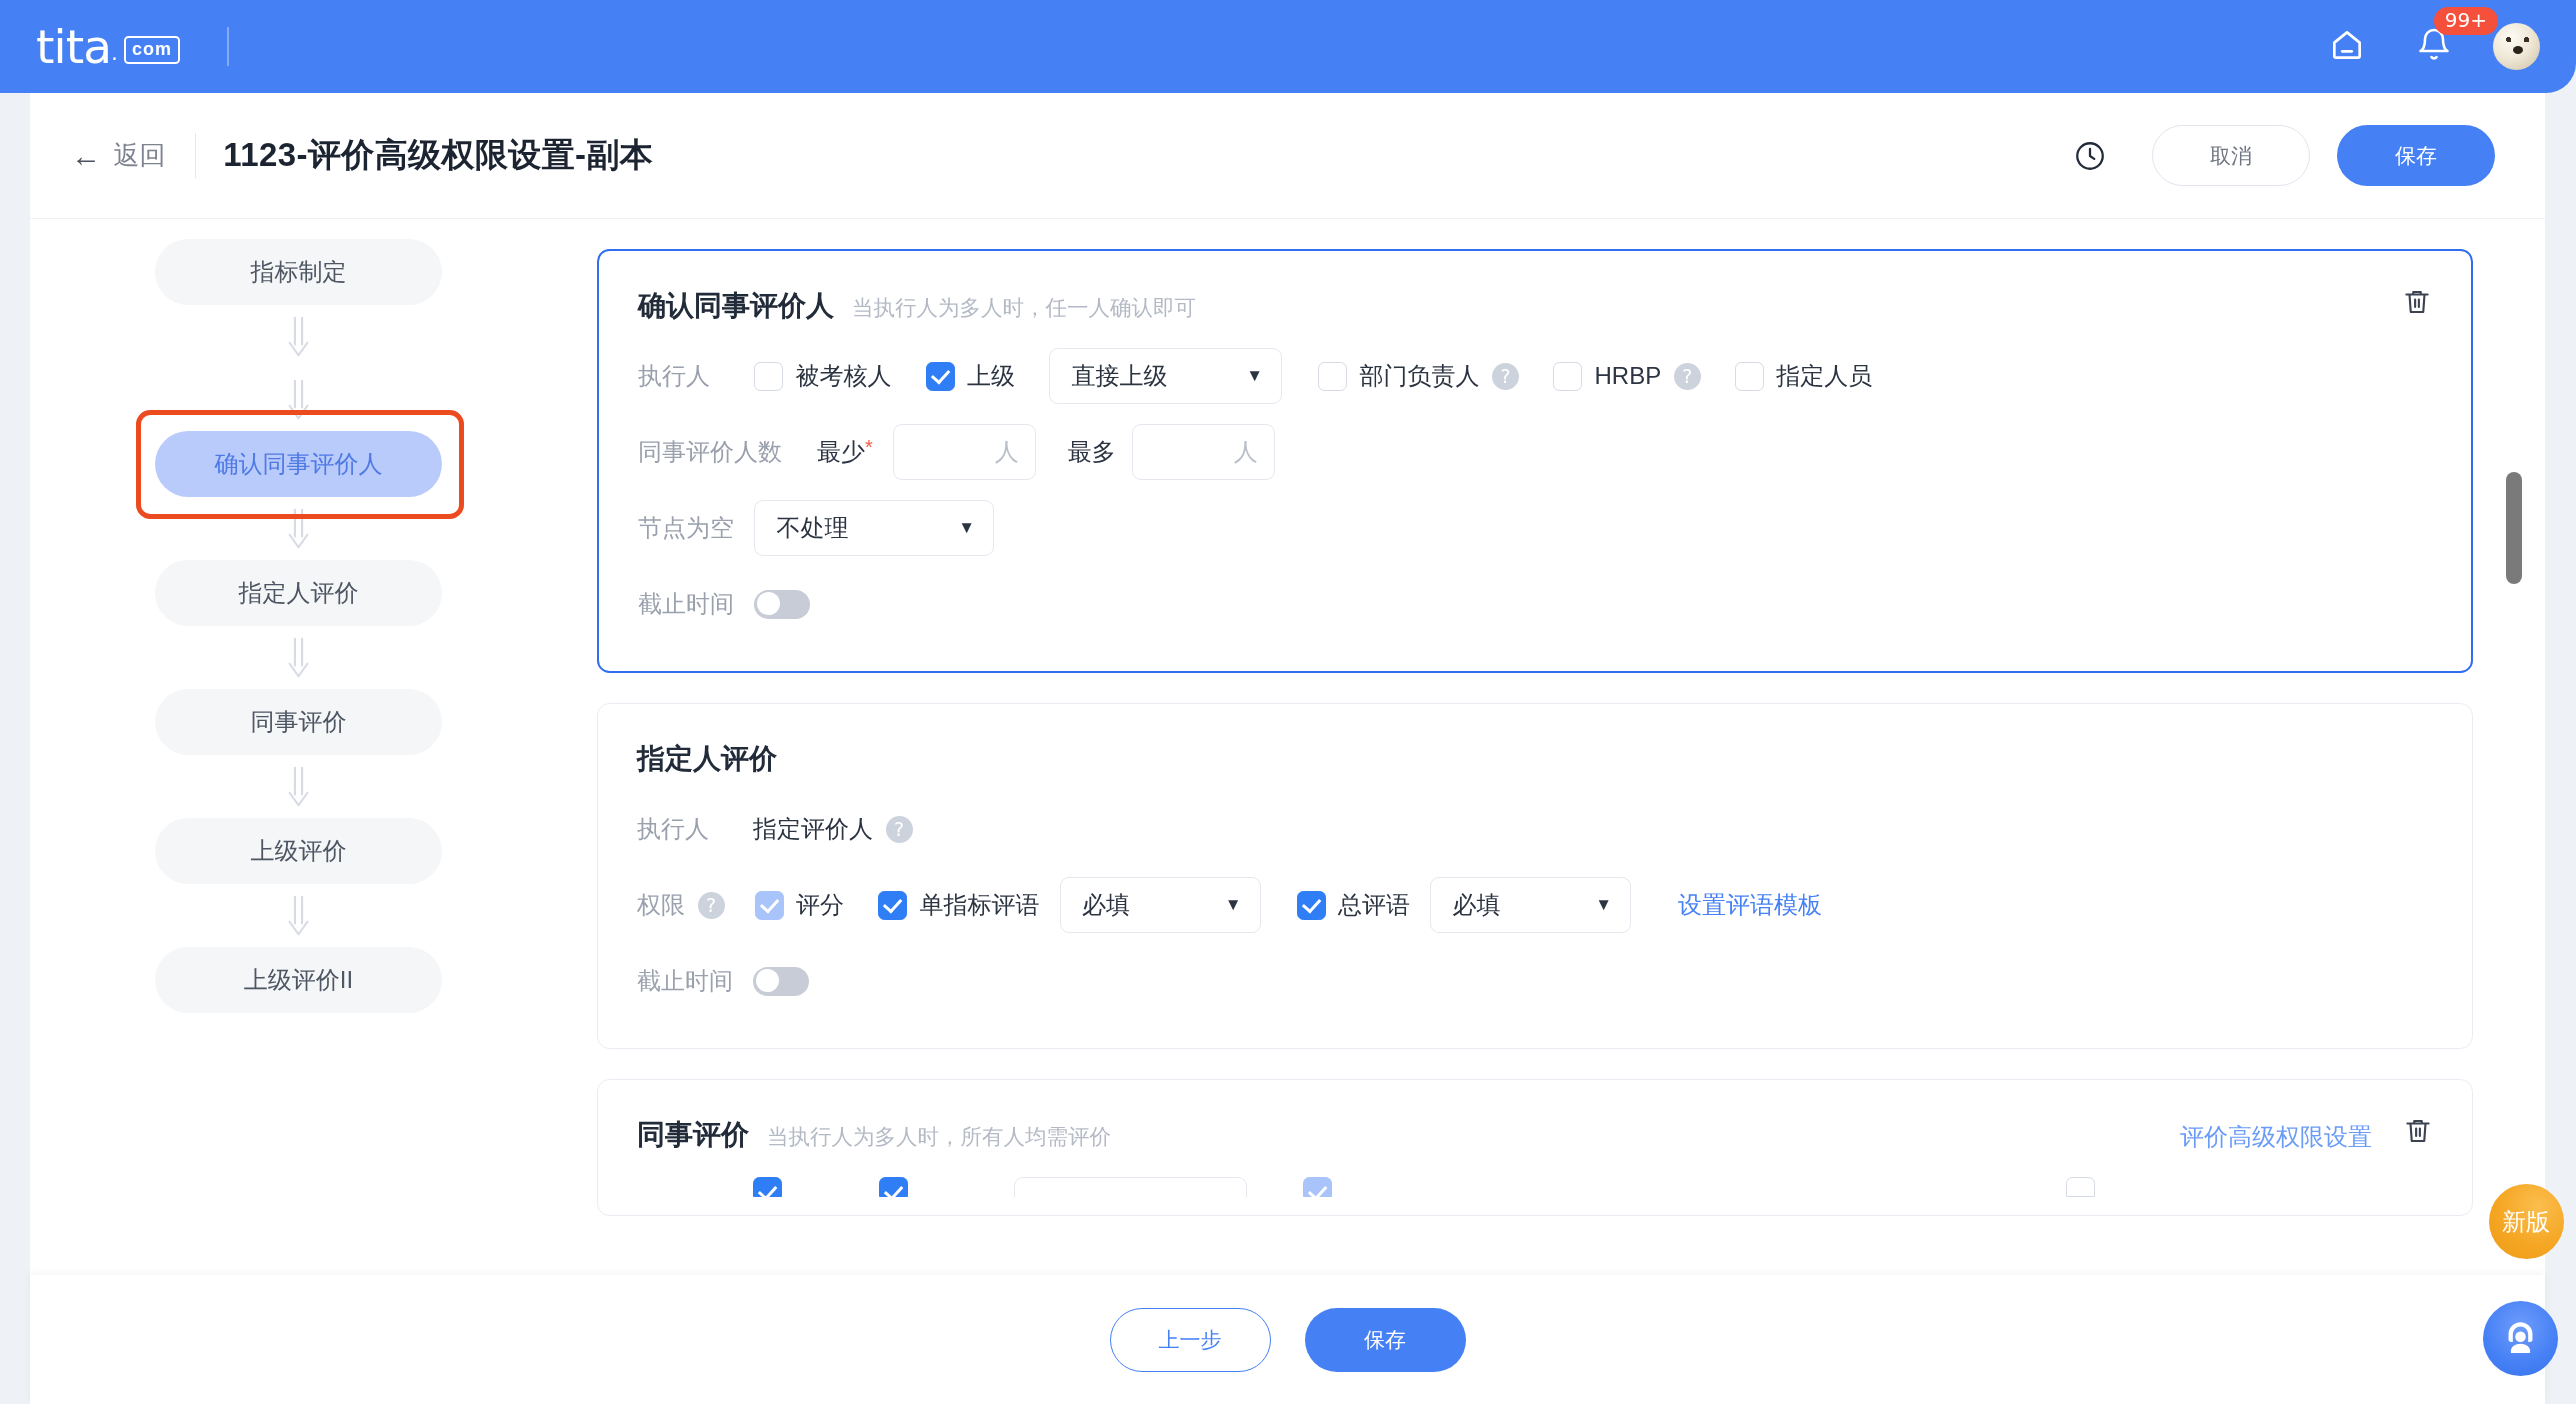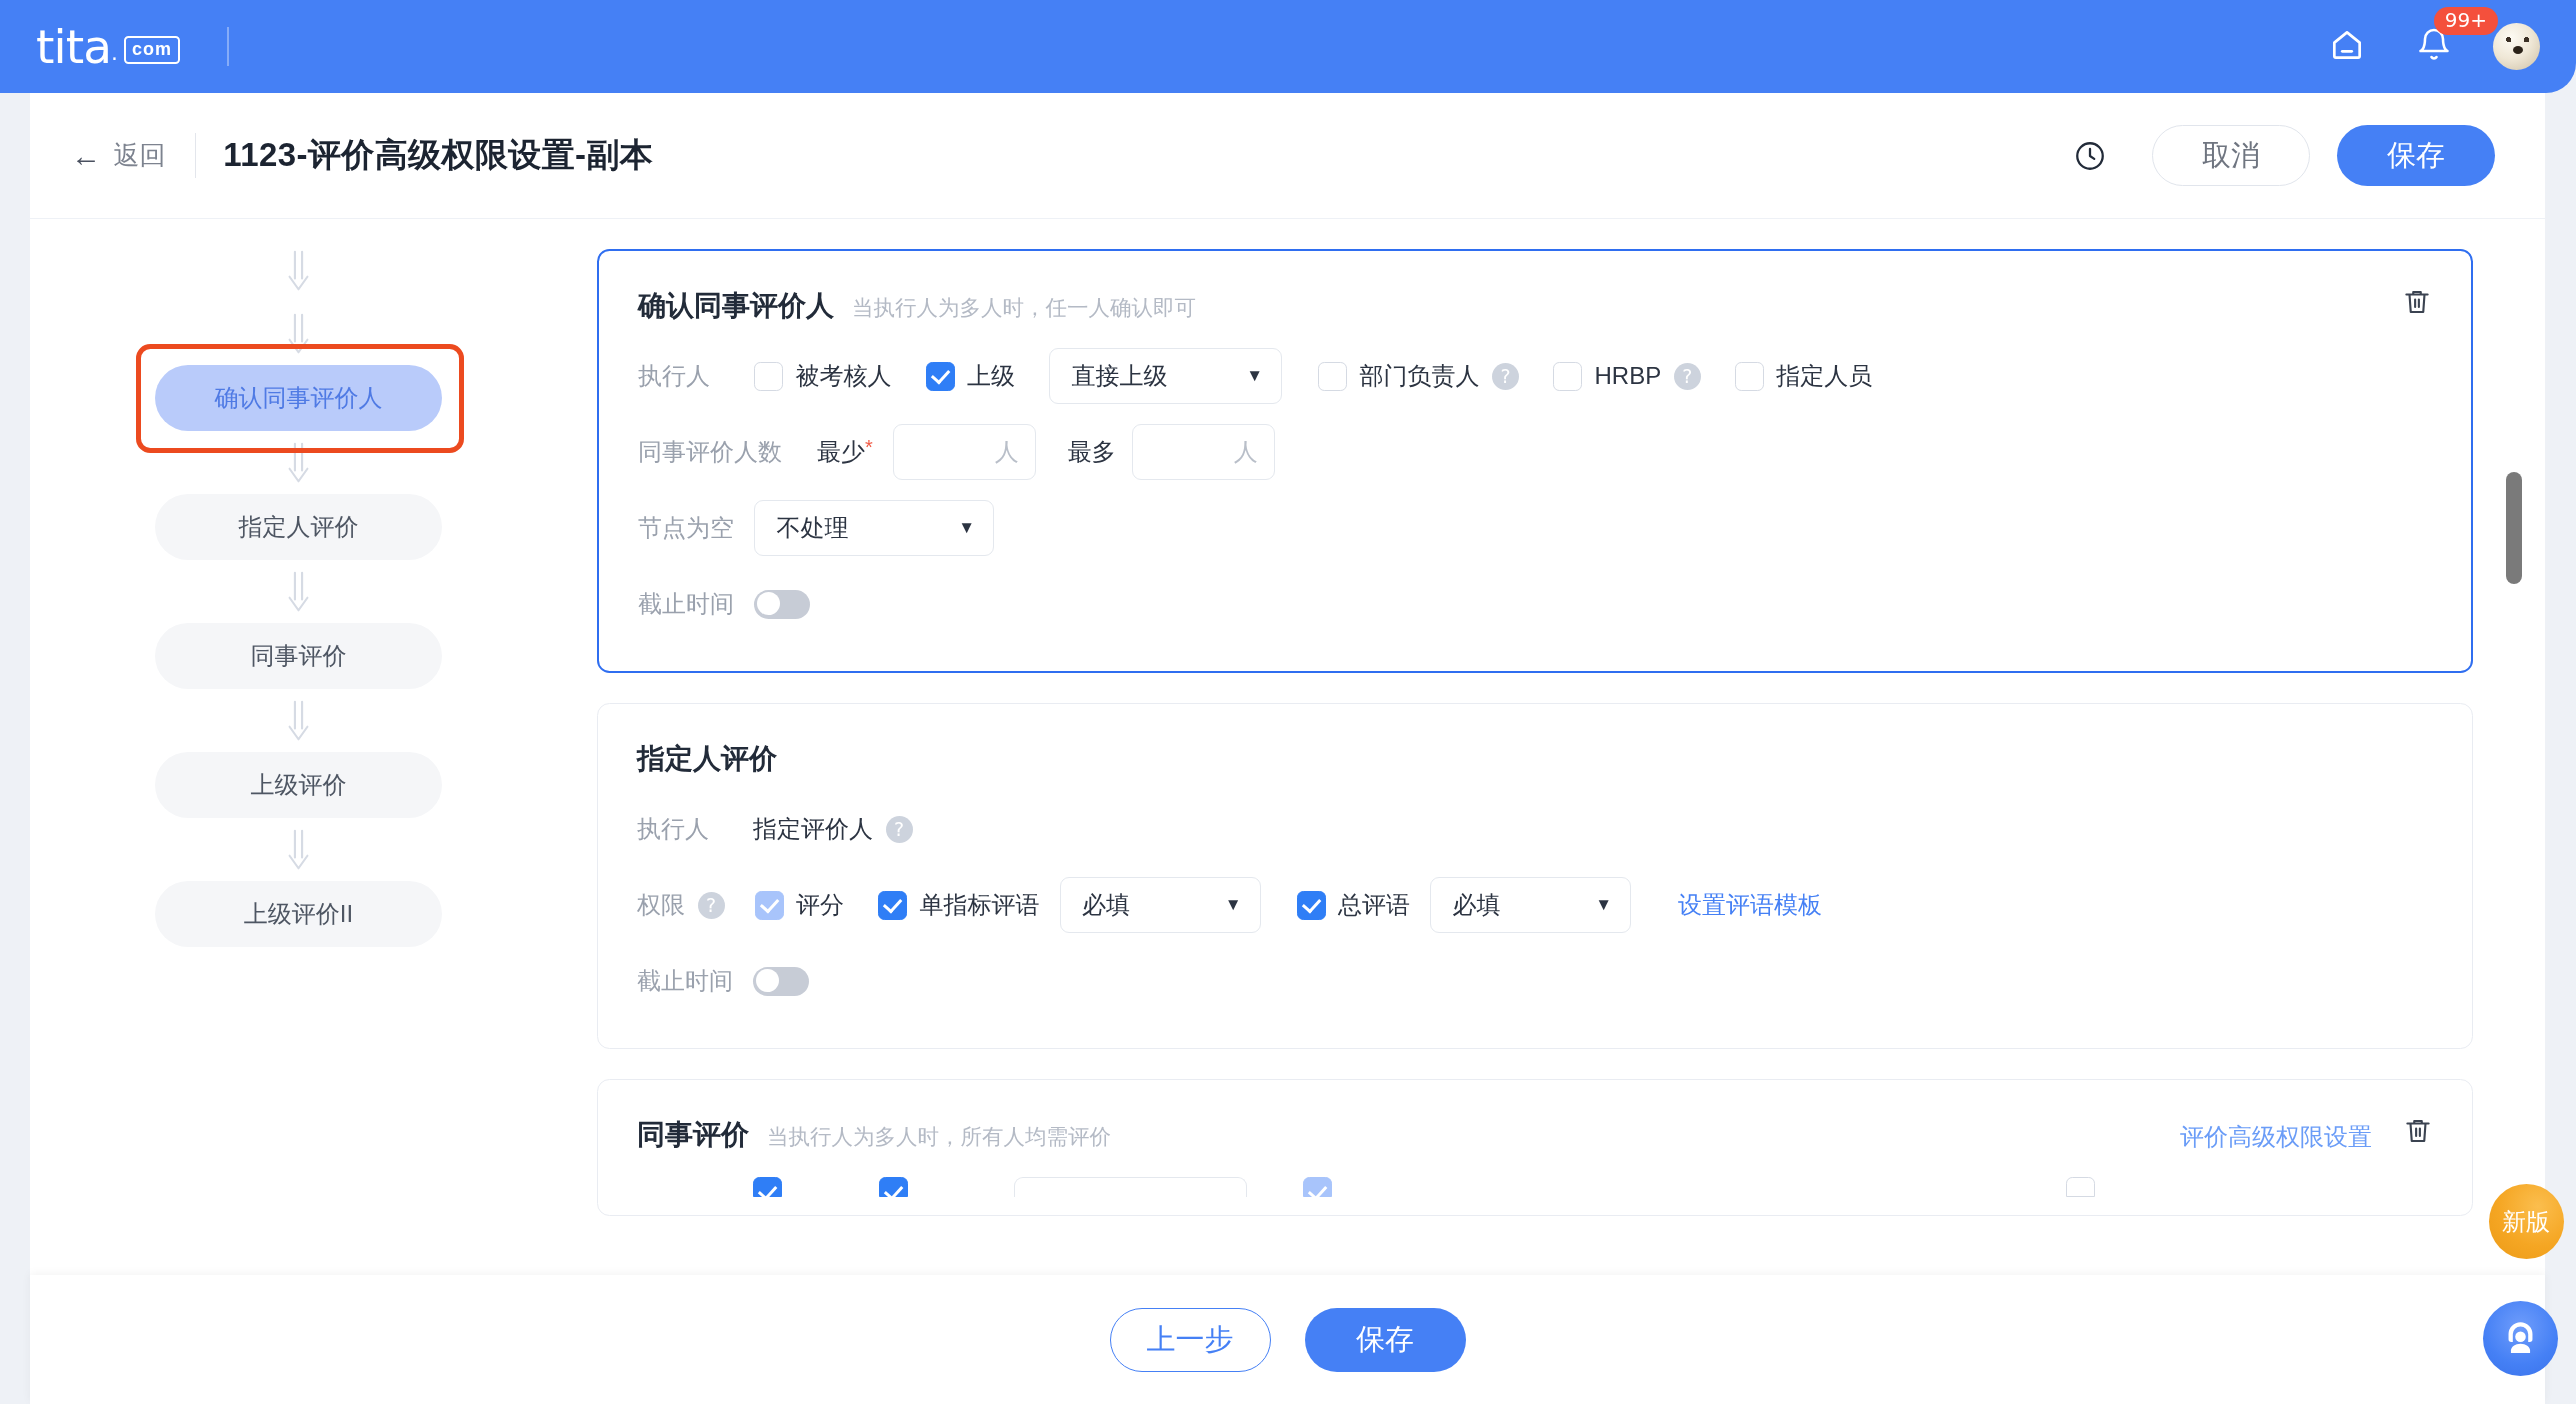--- a/index.html
+++ b/index.html
@@ -63,21 +63,21 @@
     background: #fff; border-radius: 0 0 0 0; display: flex; align-items: center;
   }
   .back { display: flex; align-items: center; margin-left: 41px; cursor: pointer; color: #8d939e; }
   .back-arrow { font-size: 30px; margin-right: 12.5px; color: #4a5160; }
   .back-text { font-size: 26px; color: #7d838f; }
   .title-sep { width: 1.8px; height: 45px; background: #e3e6ec; margin: 0 27px 0 29px; }
   .page-title { font-size: 33px; font-weight: 700; color: #1c2431; letter-spacing: 0.4px; }
   .header-right { position: absolute; right: 50px; display: flex; align-items: center; }
   .clock-btn { margin-right: 45px; cursor: pointer; display:flex; }
   .btn {
-    font-size: 29px; border-radius: 36px; display: flex; align-items: center;
+    font-size: 21px; border-radius: 36px; display: flex; align-items: center;
     justify-content: center; cursor: pointer; white-space: nowrap;
   }
   .btn-ghost { width: 158px; height: 61px; border: 1.8px solid #e1e5ec; color: #6f7580; background: #fff; }
   .btn-primary { width: 158px; height: 61px; background: #4580f5; color: #fff; border: none; margin-left: 27px; }
 
   
   .bodywrap {
     position: absolute; left: 30px; top: 219px; width: 2515px; height: 1057px;
     background: #fff; overflow: hidden;
   }
@@ -244,20 +244,25 @@
       </span>
       <div class="btn btn-ghost">取消</div>
       <div class="btn btn-primary">保存</div>
     </div>
   </div>
 
   <div class="bodywrap">
 
     <div class="steps">
       <div style="height:20px"></div>
+      <div class="step-wrap">
+        <div class="step">
+          <span>指标制定</span>
+        </div>
+      </div>
       <div class="arrow">
         <svg width="25" height="45" viewBox="0 0 28 50">
             <path d="M10 4 V34 M18 4 V34 M4 32 L14 46 L24 32" fill="none" stroke="#d6dbe4" stroke-width="2.4" stroke-linejoin="round" stroke-linecap="round"></path>
           </svg>
       </div>
       <div class="arrow">
         <svg width="25" height="45" viewBox="0 0 28 50">
             <path d="M10 4 V34 M18 4 V34 M4 32 L14 46 L24 32" fill="none" stroke="#d6dbe4" stroke-width="2.4" stroke-linejoin="round" stroke-linecap="round"></path>
           </svg>
       </div>

